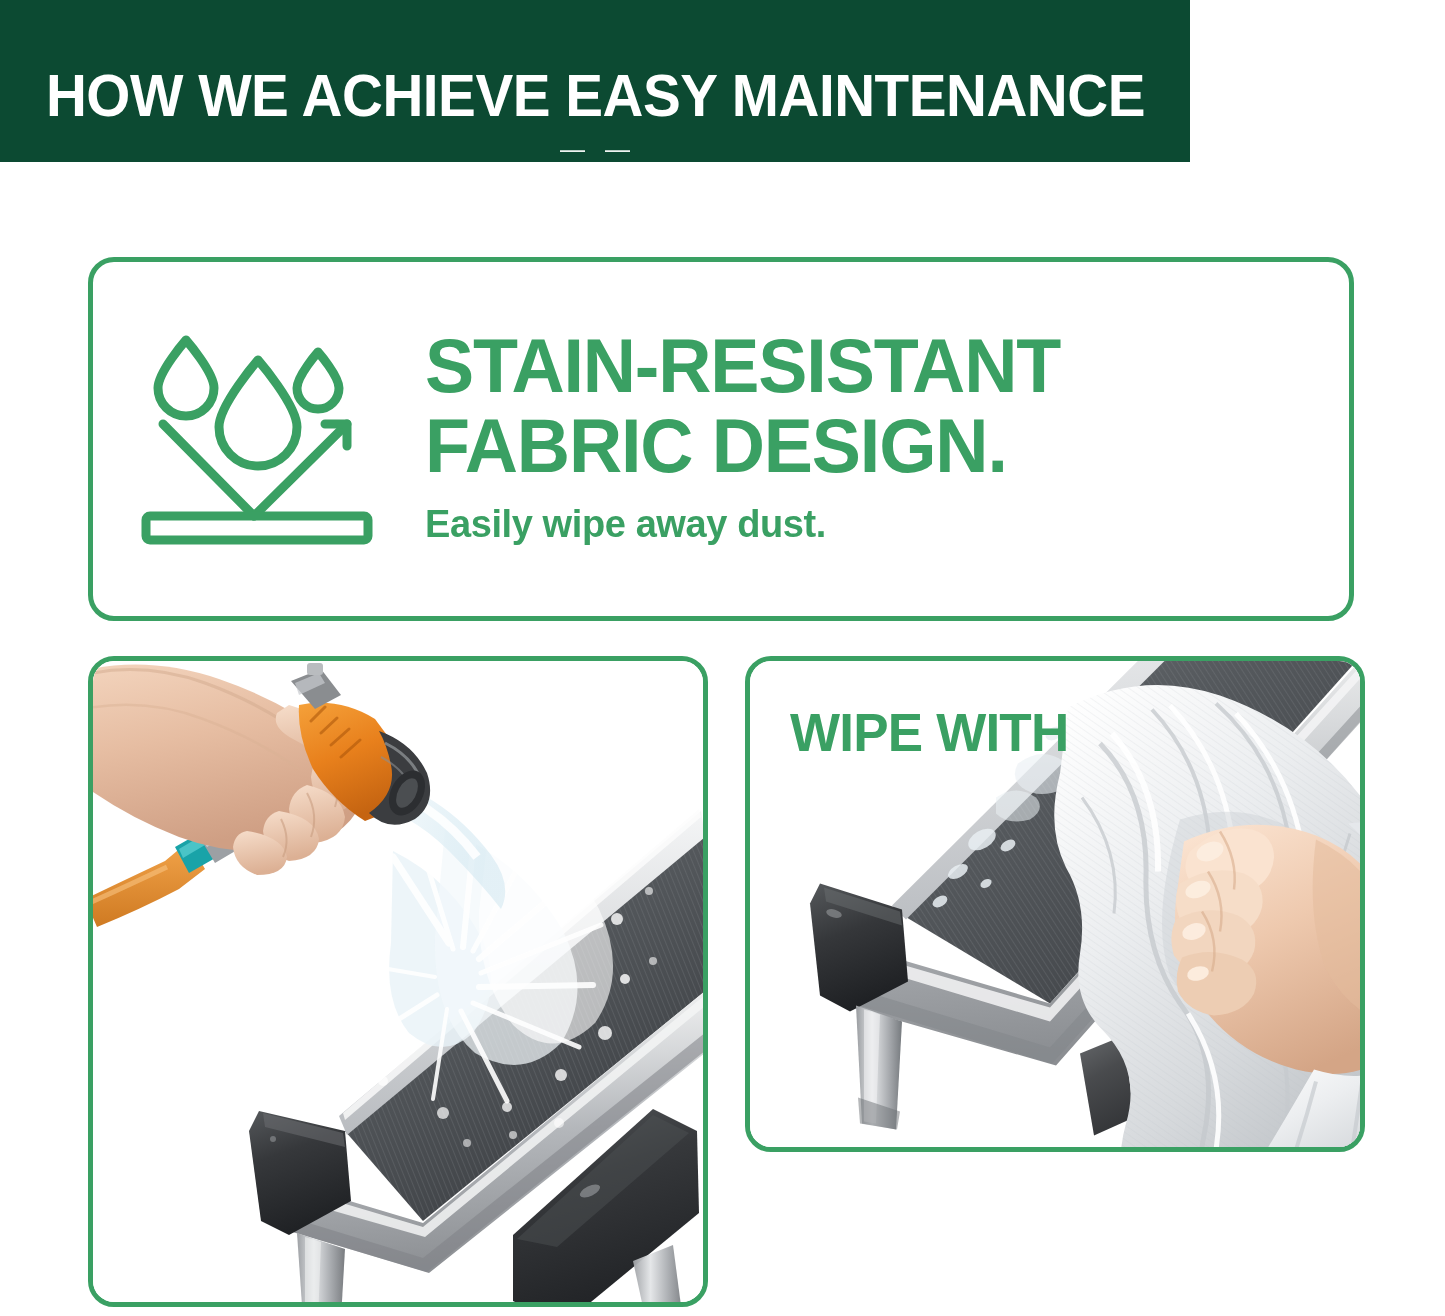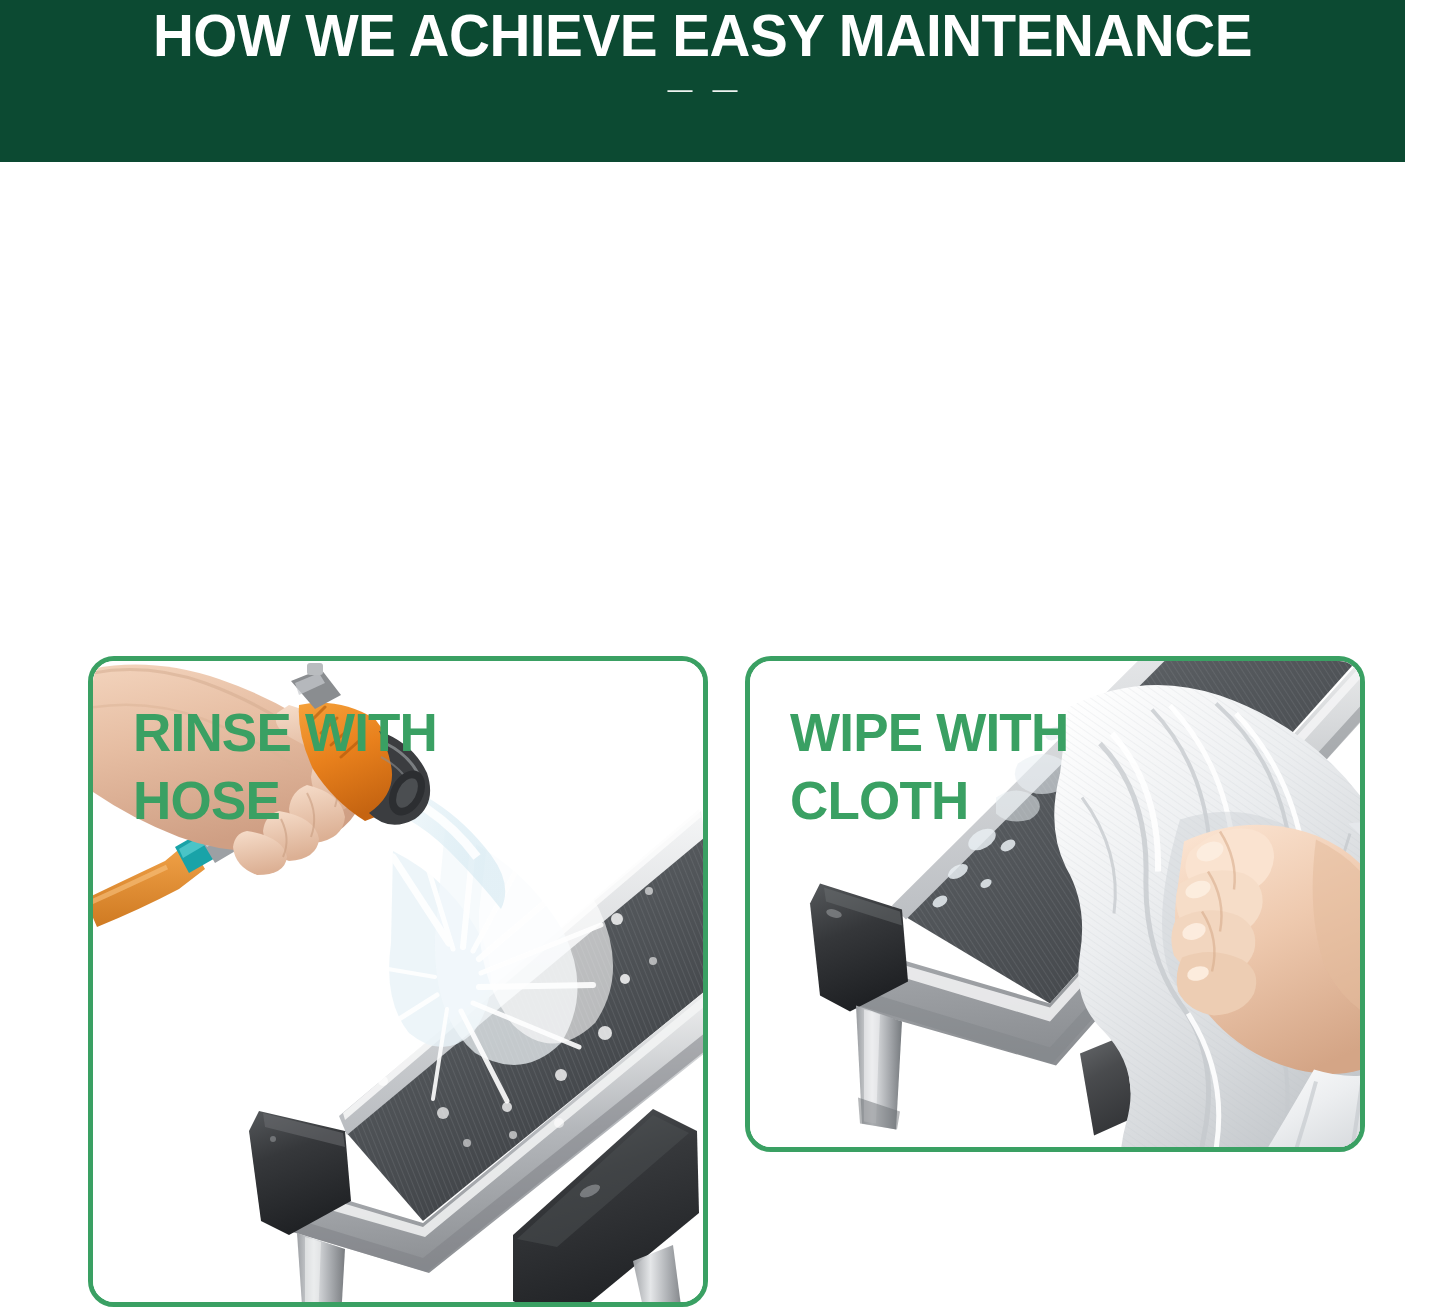--- a/index.html
+++ b/index.html
@@ -16,27 +16,27 @@
     position: relative;
     width: 1445px;
     height: 1316px;
     background: #ffffff;
   }
 
   
   .header-banner {
     position: absolute;
     left: 0; top: 0;
-    width: 1405px;
+    width: 1190px;
     height: 162px;
     background: #0C4A32;
     display: flex;
     flex-direction: column;
     align-items: center;
-    justify-content: flex-start;
+    justify-content: flex-end;
     padding-top: 4px;
   }
   .header-title {
     color: #ffffff;
     font-family: "Liberation Sans", sans-serif;
     font-weight: 700;
     font-size: 59px;
     line-height: 64px;
     letter-spacing: -0.5px;
     transform: scaleX(0.96);
@@ -133,20 +133,47 @@
 <div id="page">
 
   <div class="header-banner">
     <div class="header-title">HOW WE ACHIEVE EASY MAINTENANCE</div>
     <div class="header-sub-row">
       <span class="header-dash">—</span>
       <span class="header-dash">—</span>
     </div>
   </div>
 
+  <div class="card card-top">
+
+    <svg class="repel-icon" viewBox="0 0 236 230">
+      <g fill="none" stroke="#3AA063" stroke-width="9" stroke-linecap="round" stroke-linejoin="round">
+
+        <path d="M45 16 C45 16 73 48 73 64 A28 28 0 0 1 17 64 C17 48 45 16 45 16 Z"></path>
+
+        <path d="M117 36 C117 36 156 81 156 103 A39 39 0 0 1 78 103 C78 81 117 36 117 36 Z"></path>
+
+        <path d="M177 28 C177 28 198 52 198 64 A21 21 0 0 1 156 64 C156 52 177 28 177 28 Z"></path>
+
+        <path d="M22 100 L113 192"></path>
+
+        <path d="M113 192 L206 100"></path>
+
+        <path d="M184 100 L206 100 L206 122"></path>
+
+        <rect x="5" y="192" width="222" height="24" rx="4"></rect>
+      </g>
+    </svg>
+
+    <div class="top-text">
+      <div class="headline">STAIN-RESISTANT</div>
+      <div class="headline">FABRIC DESIGN.</div>
+      <div class="sub-headline">Easily wipe away dust.</div>
+    </div>
+  </div>
 
   <div class="card card-bl">
 
     <svg class="photo" viewBox="0 0 610 641" preserveAspectRatio="xMidYMid slice">
       <defs>
         <linearGradient id="skinA" x1="0" y1="0" x2="0.3" y2="1">
           <stop offset="0%" stop-color="#f3d4bd"></stop>
           <stop offset="45%" stop-color="#e6bda2"></stop>
           <stop offset="100%" stop-color="#cf9f84"></stop>
         </linearGradient>
@@ -323,21 +350,20 @@
         <path d="M286 70 Q320 82 334 112 Q344 142 322 158 Q296 172 276 152 Q304 132 298 104 Q294 84 286 70 Z" fill="#3b3d40"></path>
         <path d="M292 82 Q320 96 328 120" stroke="#8b8e91" stroke-width="3" fill="none" opacity="0.8"></path>
         <path d="M288 96 Q314 110 320 132" stroke="#8b8e91" stroke-width="2" fill="none" opacity="0.6"></path>
         <path d="M300 146 Q318 152 324 142" stroke="#9a9da0" stroke-width="2" fill="none" opacity="0.6"></path>
 
         <ellipse cx="314" cy="132" rx="16" ry="24" fill="#2c2e31" transform="rotate(28 314 132)"></ellipse>
         <ellipse cx="314" cy="132" rx="9" ry="16" fill="#4b4e51" transform="rotate(28 314 132)"></ellipse>
       </g>
     </svg>
 
-    <div class="card-heading"><span>RINSE WITH</span><br><span>HOSE</span></div>
   </div>
 
   <div class="card card-br">
 
     <svg class="photo" viewBox="0 0 610 641" preserveAspectRatio="xMidYMid slice">
       <defs>
         <linearGradient id="meshG2" x1="0.1" y1="0" x2="0.8" y2="1">
           <stop offset="0%" stop-color="#75797d"></stop>
           <stop offset="45%" stop-color="#55595d"></stop>
           <stop offset="100%" stop-color="#3c3f43"></stop>
@@ -473,16 +499,16 @@
       </g>
 
       <path d="M598 240 Q632 268 640 318 L640 246 Q624 236 598 240 Z" fill="#e6e9ec" opacity="0.85"></path>
       <path d="M564 486 Q610 500 640 484 L640 641 L470 641 Q512 576 564 486 Z" fill="url(#clothG)"></path>
       <g stroke="#c7cbcf" fill="none" opacity="0.7">
         <path d="M566 498 Q548 566 520 641" stroke-width="4"></path>
         <path d="M612 500 Q602 570 590 641" stroke-width="4"></path>
       </g>
     </svg>
 
-    <div class="card-heading"><span>WIPE WITH</span><br><span>CLOTH</span></div>
+    <div class="card-heading"><span>WIPE WITH</span><br></div>
   </div>
 
 </div>
 
 </body></html>

